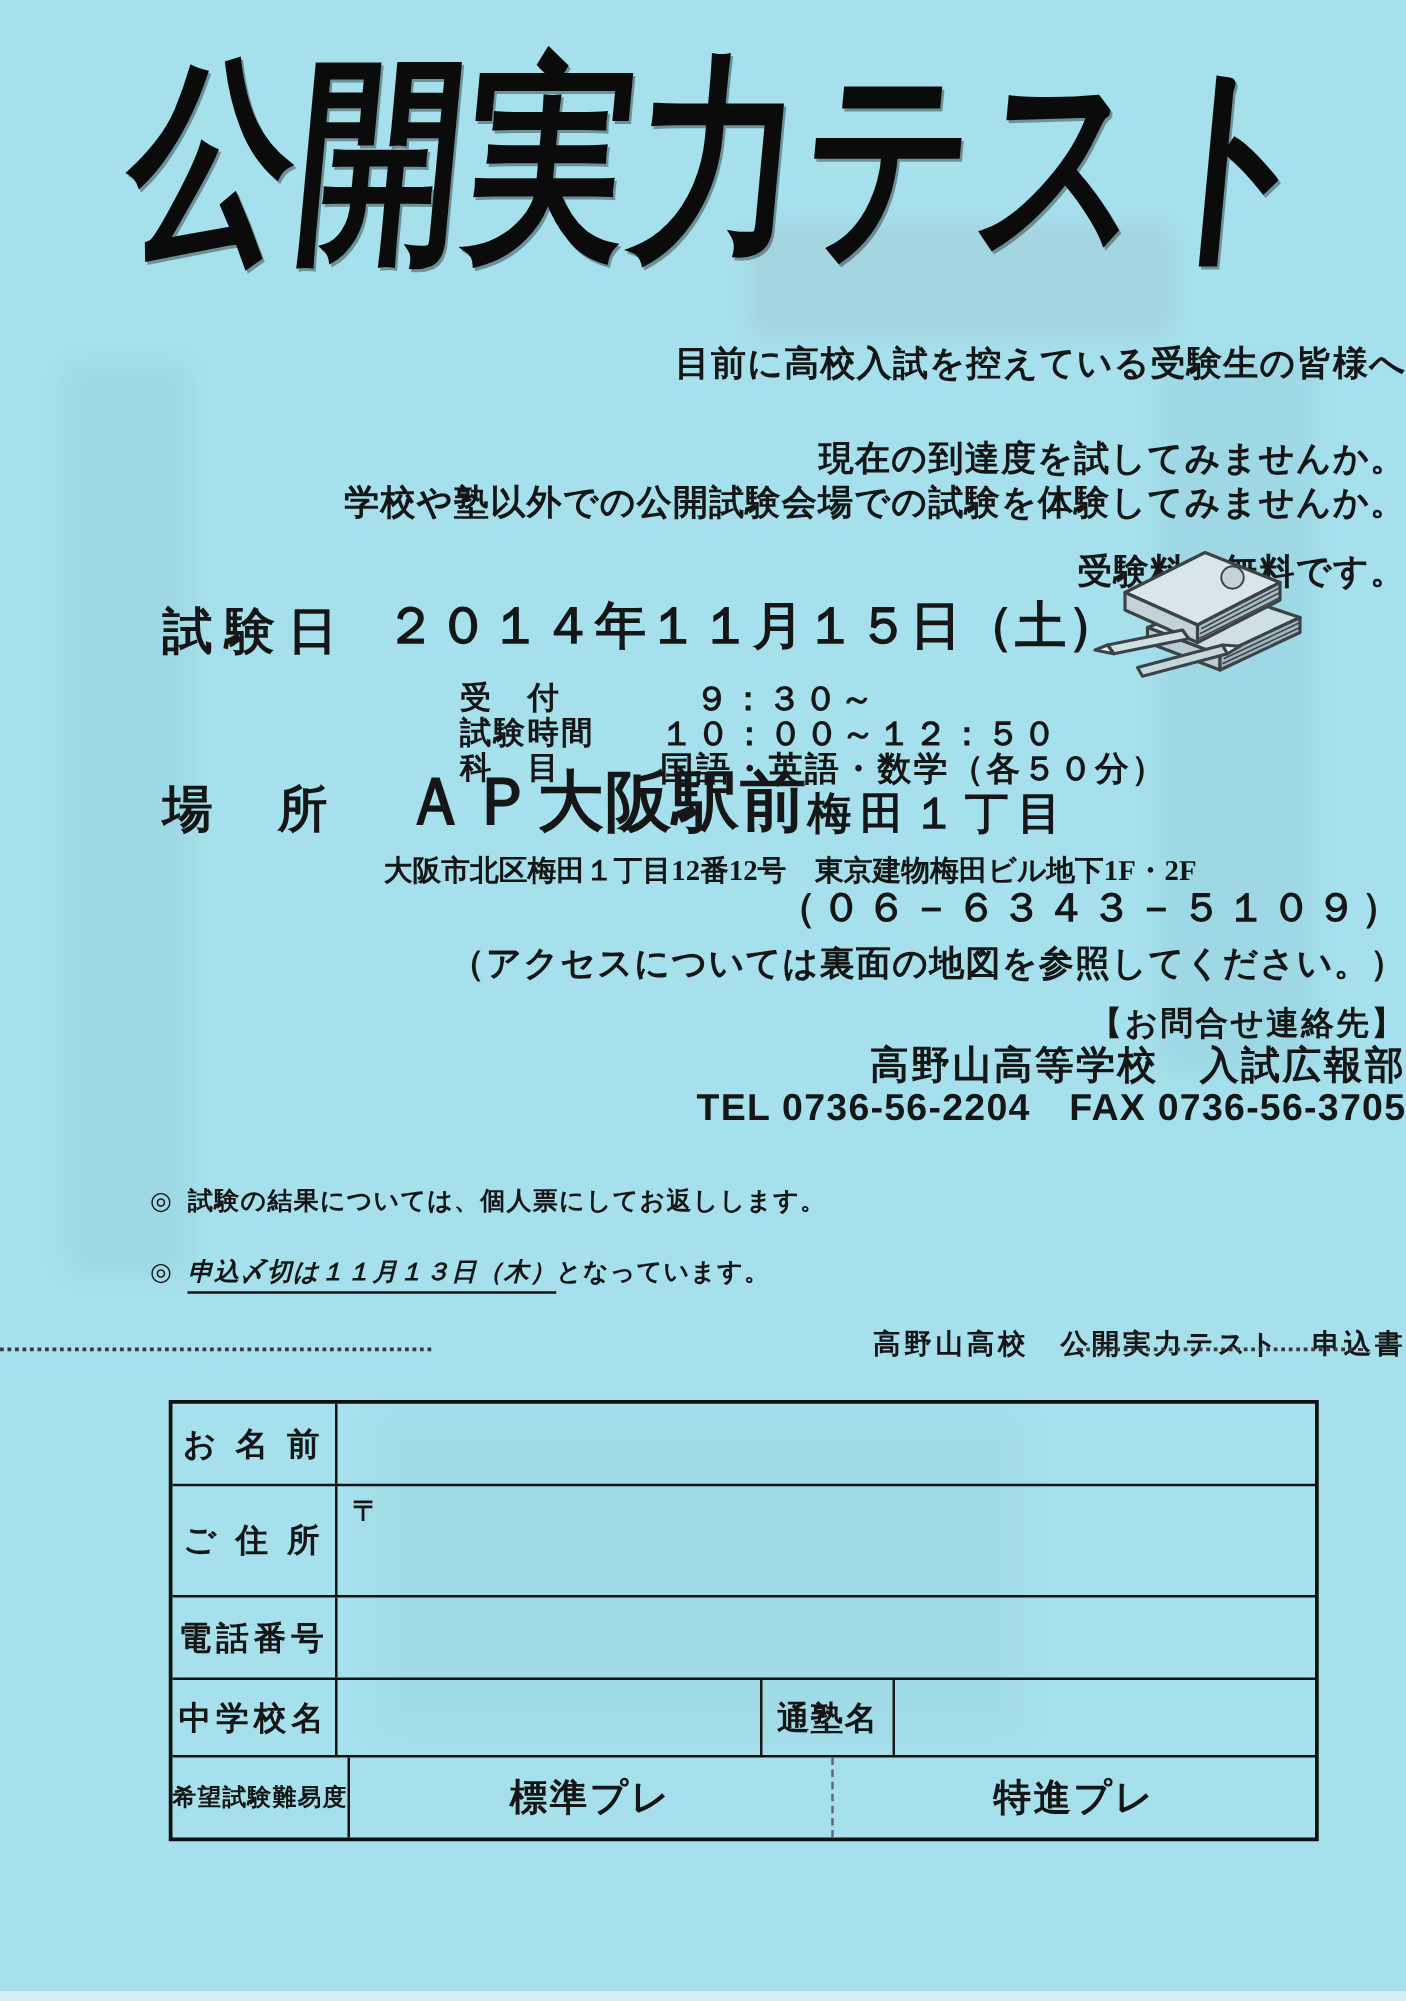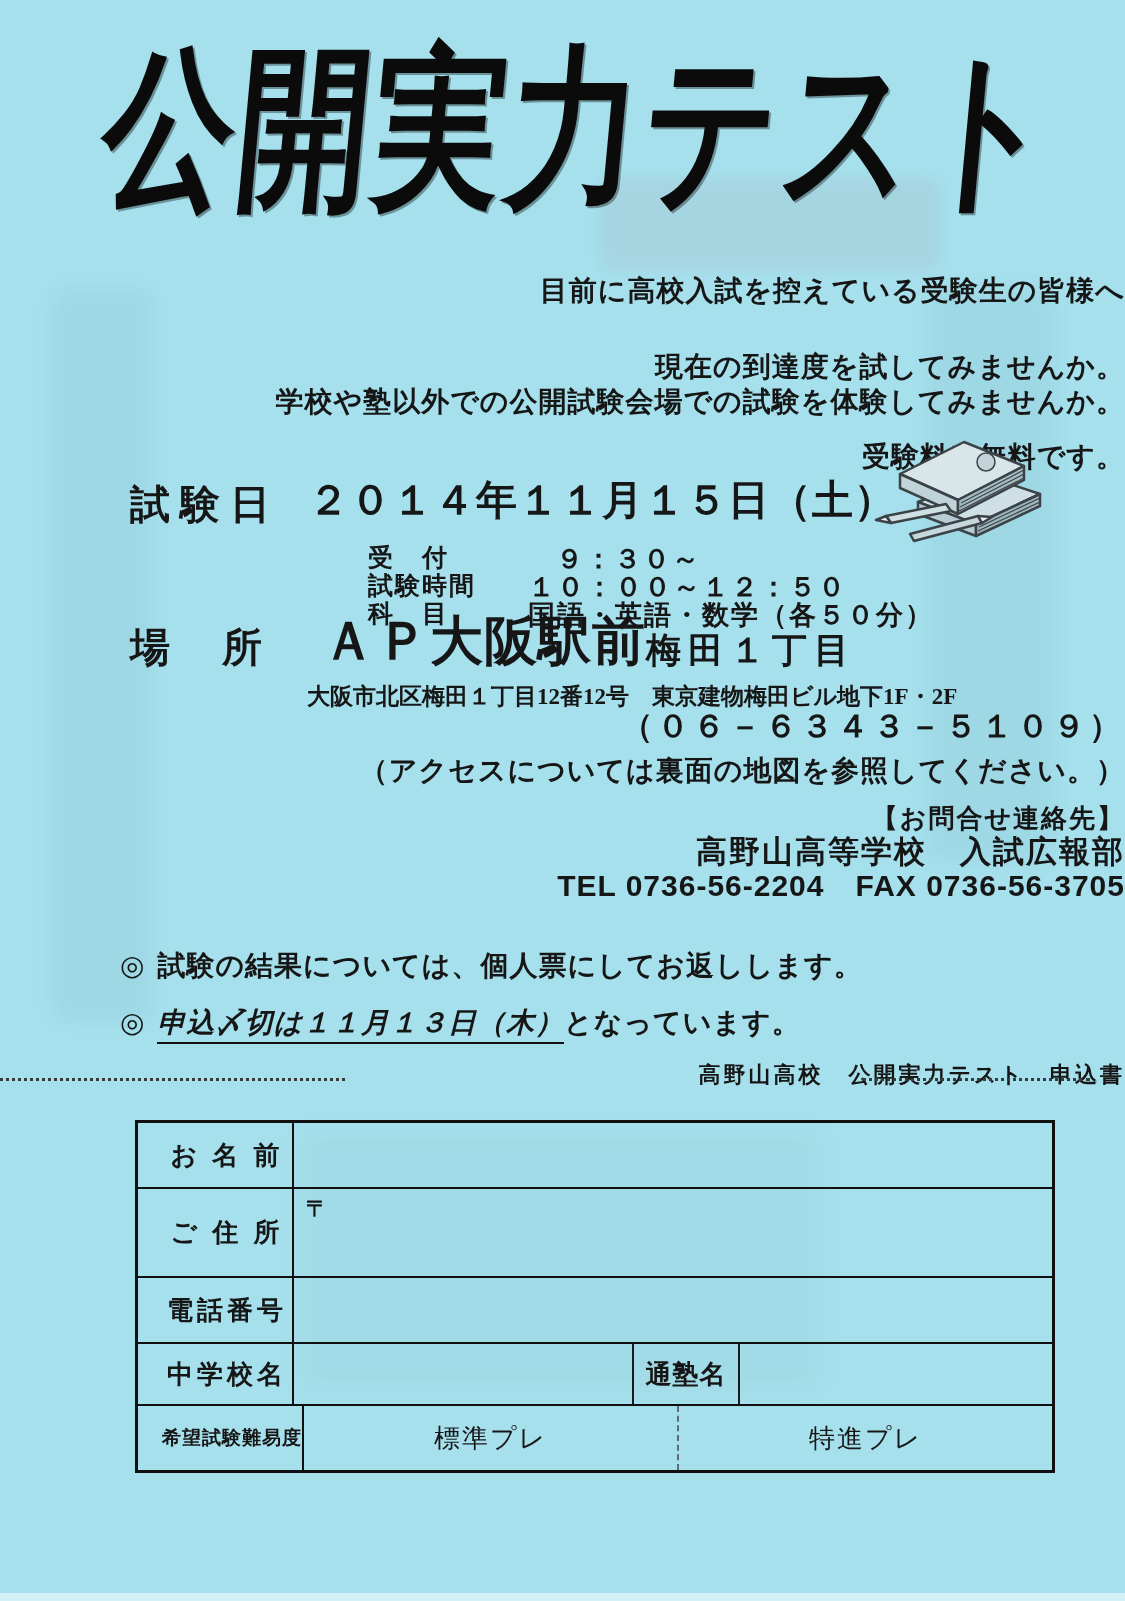--- a/index.html
+++ b/index.html
@@ -59,21 +59,21 @@
   .venue-phone{top:705px;font-size:32px;font-weight:600;letter-spacing:4px;}
   .venue-access{top:752px;font-size:28px;font-weight:600;letter-spacing:1px;}
 
   
   .contact-heading{top:801px;font-size:26px;font-weight:600;letter-spacing:2px;}
   .contact-org{top:831px;font-size:31px;font-weight:700;letter-spacing:2px;}
   .contact-telfax{top:866px;font-size:30px;font-weight:600;letter-spacing:1px;}
   .contact-note{left:132px;top:897px;font-size:23px;font-weight:600;letter-spacing:1px;}
 
   
-  .cnote{left:120px;font-size:28px;font-weight:600;letter-spacing:1px;white-space:nowrap;}
+  .cnote{left:120px;font-size:20px;font-weight:600;letter-spacing:1px;white-space:nowrap;}
   .cnote1{top:947px;} .cnote2{top:1004px;}
   .cnote .marker{margin-right:12px;}
   .u{border-bottom:2px solid #111;padding-bottom:4px;font-style:italic;}
 
   
   .form-title{top:1060px;font-size:22px;font-weight:700;letter-spacing:3px;padding-left:11px;}
   .dotline{border-top:3px dotted #3a3a3a;height:0;}
   .dot-left{left:0;top:1078px;width:345px;}
   .dot-right{left:862px;top:1078px;width:228px;}
 
@@ -81,36 +81,36 @@
     left:135px;top:1120px;width:920px;
     border:3px solid #101010;
     box-sizing:border-box;
     background:rgba(255,255,255,0.02);
   }
   .trow{display:flex;align-items:stretch;}
   .trow + .trow{border-top:2px solid #101010;text-align:right;}
   .tlabel{
     flex:0 0 130px;border-right:2px solid #101010;
     display:flex;align-items:center;justify-content:center;
-    font-size:26px;font-weight:600;letter-spacing:4px;white-space:nowrap;padding-left:24px;
+    font-size:26px;font-weight:600;letter-spacing:4px;white-space:nowrap;
   }
   .tlabel.small{font-size:19px;letter-spacing:1px;}
   .tcell{flex:1;position:relative;}
   .h-name{height:64px;} .h-addr{height:87px;} .h-phone{height:64px;}
   .h-school{height:60px;} .h-level{height:64px;}
   .postal{position:absolute;top:5px;left:12px;font-size:22px;font-weight:600;}
   .cell-school{flex:0 0 338px;}
   .sublabel{
     flex:0 0 104px;border-left:2px solid #1a1a1a;border-right:2px solid #1a1a1a;
     display:flex;align-items:center;justify-content:center;
     font-size:26px;font-weight:700;letter-spacing:1px;
   }
   .opt{
     flex:1;display:flex;align-items:center;justify-content:center;
-    font-size:26px;font-weight:400;letter-spacing:2px;
+    font-size:30px;font-weight:700;letter-spacing:2px;
   }
   .opt.second{border-left:2px dashed #667;}
 </style>
 </head>
 <body>
 
 <div id="page">
 
   <div class="ghost ghost-title"></div>
   <div class="ghost ghost-left"></div>

